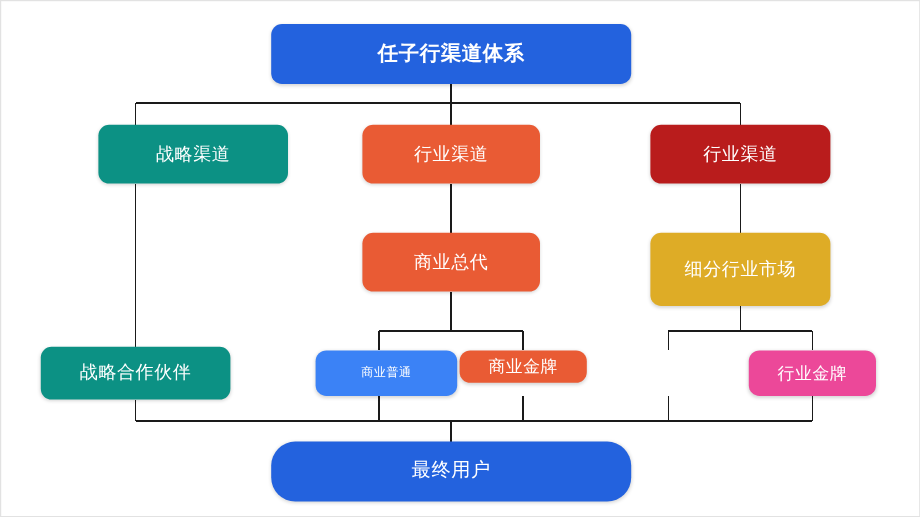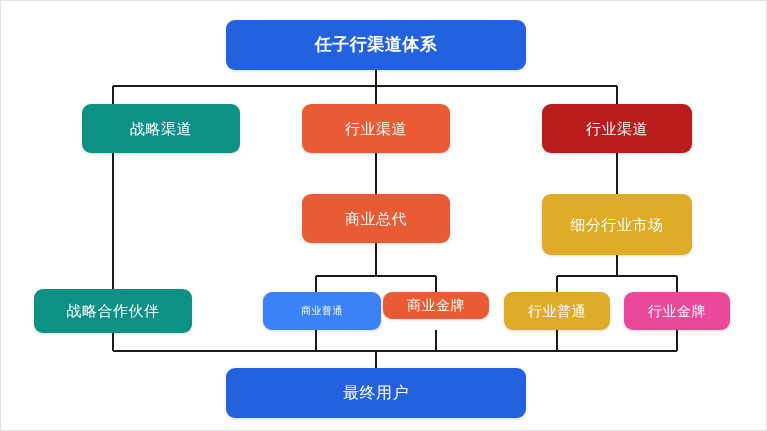--- a/index.html
+++ b/index.html
@@ -78,16 +78,15 @@
     </svg>
 <div class="node root" style="left: 225px; top: 19px; width: 300px; height: 50px; background: rgb(35, 98, 222); font-size: 17px;">任子行渠道体系</div>
     <div class="node" style="left: 33px; top: 103px; width: 158px; height: 49px; background: rgb(12, 145, 132); font-size: 15px; margin-left: 48px;">战略渠道</div>
     <div class="node" style="left: 301px; top: 103px; width: 148px; height: 49px; background: rgb(233, 91, 52); font-size: 15px;">行业渠道</div>
     <div class="node" style="left: 541px; top: 103px; width: 150px; height: 49px; background: #b91c1c; font-size: 15px;">行业渠道</div>
     <div class="node" style="left: 301px; top: 193px; width: 148px; height: 49px; background: rgb(233, 91, 52); font-size: 15px;">商业总代</div>
     <div class="node" style="left: 541px; top: 193px; width: 150px; height: 61px; background: rgb(222, 172, 38); font-size: 15px;">细分行业市场</div>
     <div class="node" style="left: 33px; top: 288px; width: 158px; height: 44px; background: rgb(12, 145, 132); font-size: 15px;">战略合作伙伴</div>
     <div class="node" style="left: 262px; top: 291px; width: 118px; height: 38px; background: #3b82f6; font-size: 10px;">商业普通</div>
     <div class="node" style="left: 382px; top: 291px; width: 106px; height: 27px; background: rgb(233, 91, 52); font-size: 14px;">商业金牌</div>
-    <div class="node" style="left: 503px; top: 291px; width: 106px; height: 38px; background: rgb(222, 172, 38); font-size: 14px;">行业普通</div>
     <div class="node" style="left: 623px; top: 291px; width: 106px; height: 38px; background: #ec4899; font-size: 14px;">行业金牌</div>
-    <div class="node" style="left: 225px; top: 367px; width: 300px; height: 50px; background: rgb(35, 98, 222); font-size: 16px;">最终用户</div>
+    <div class="node" style="left: 225px; top: 367px; width: 300px; height: 50px; background: rgb(35, 98, 222); font-size: 16px; border-radius: 20px;">最终用户</div>
   </div>
 
 </body></html>

